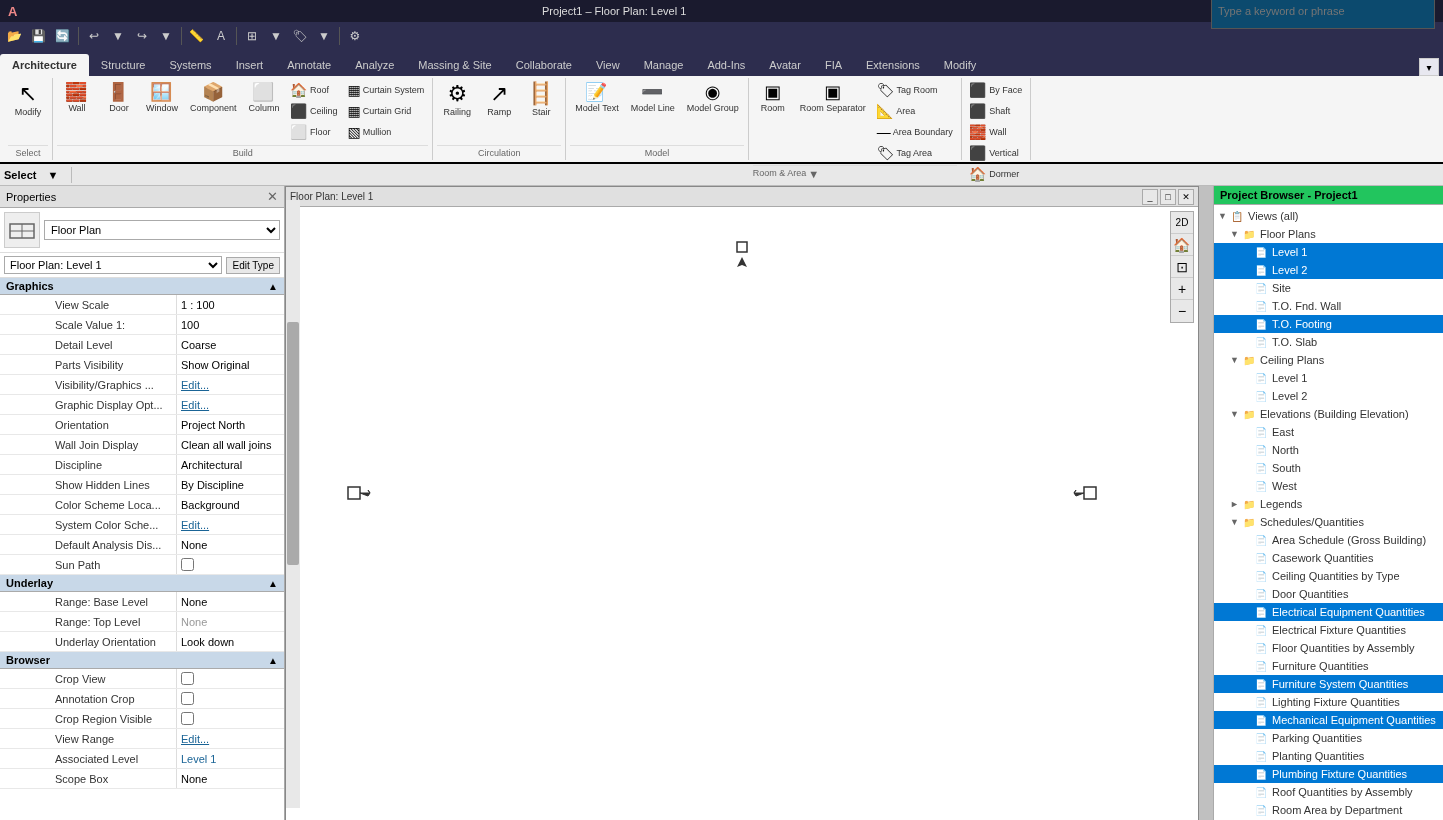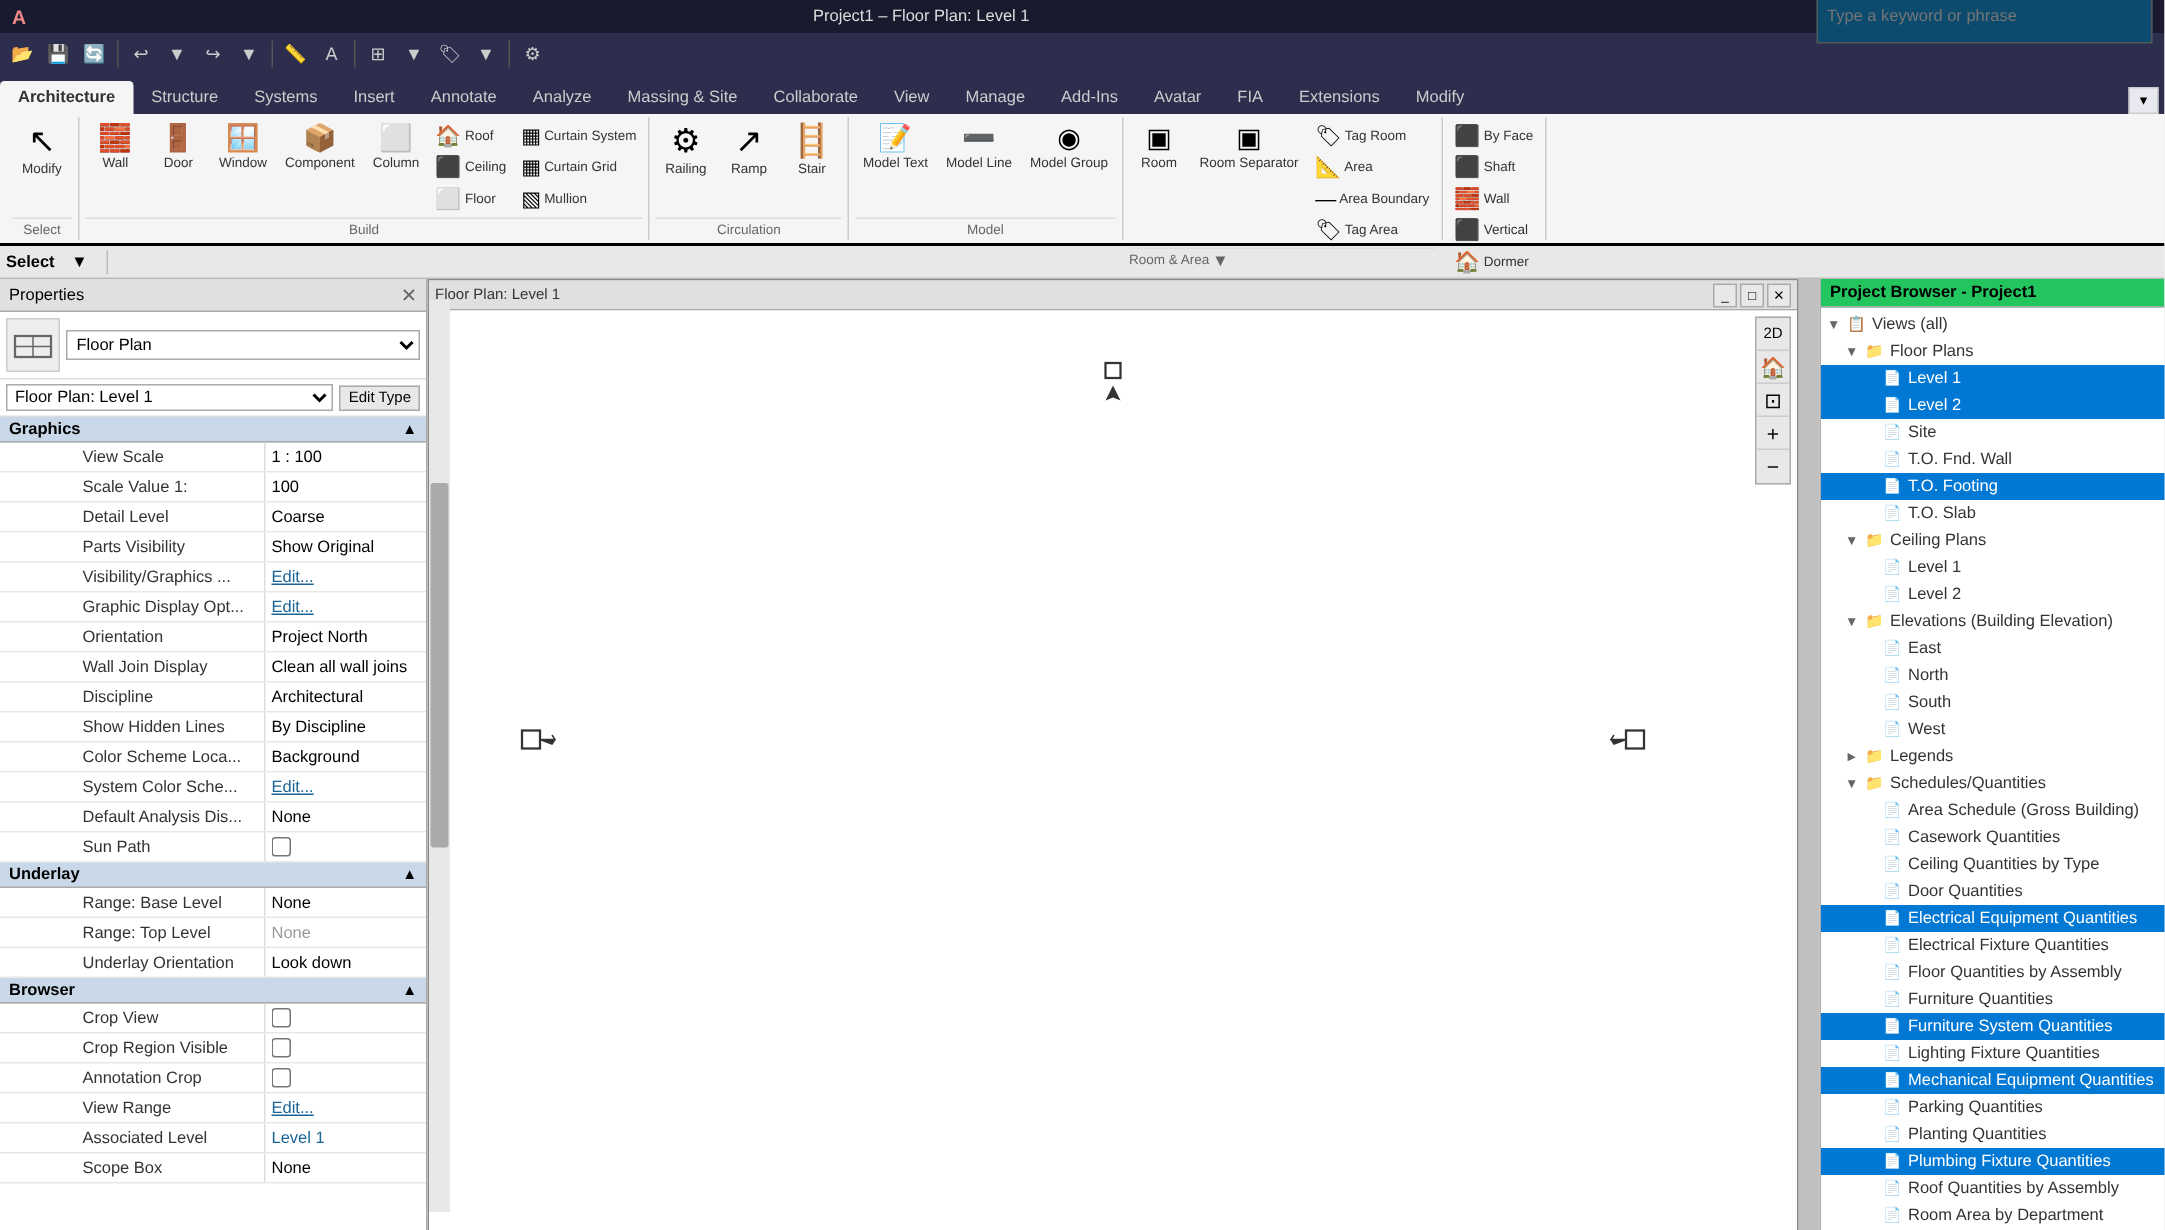--- a/index.html
+++ b/index.html
@@ -661,27 +661,27 @@
         <span>Browser</span>
         <span class="expand-icon">▲</span>
       </div>
       <div class="prop-row">
         <div class="prop-label">Crop View</div>
         <div class="prop-value">
             <input type="checkbox" style="">
           </div>
       </div>
       <div class="prop-row">
-        <div class="prop-label">Crop Region Visible</div>
+        <div class="prop-label">Annotation Crop</div>
         <div class="prop-value">
             <input type="checkbox" style="">
           </div>
       </div>
       <div class="prop-row">
-        <div class="prop-label">Annotation Crop</div>
+        <div class="prop-label">Crop Region Visible</div>
         <div class="prop-value">
             <input type="checkbox" style="">
           </div>
       </div>
       <div class="prop-row">
         <div class="prop-label">View Range</div>
         <div class="prop-value edit-link">Edit...</div>
       </div>
       <div class="prop-row">
         <div class="prop-label">Associated Level</div>

